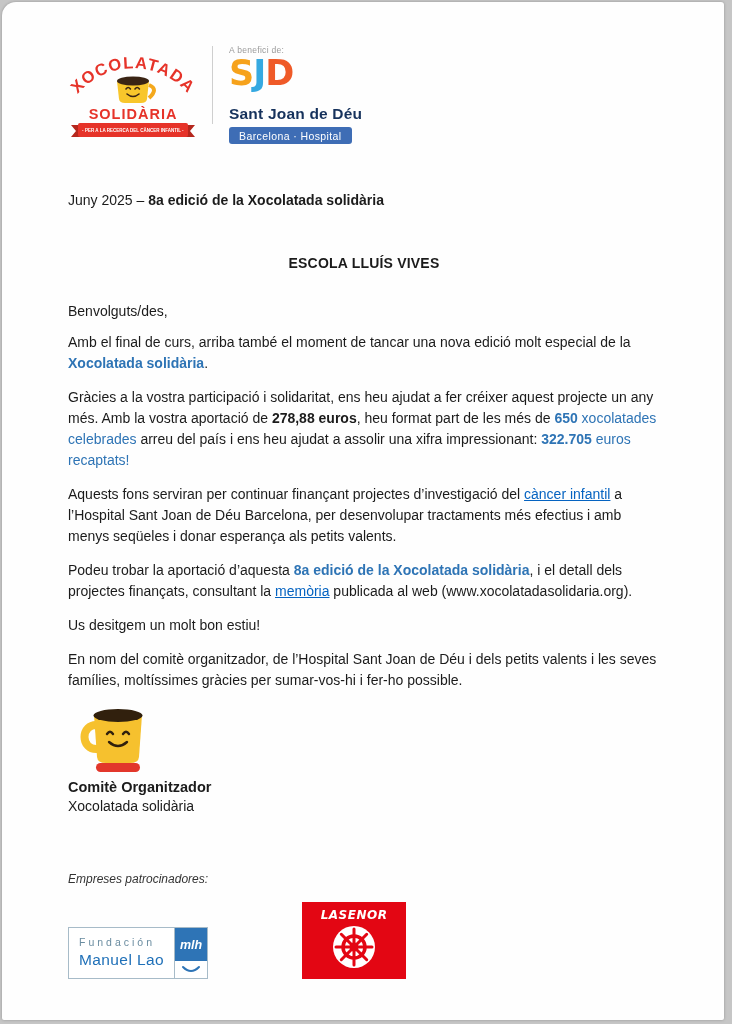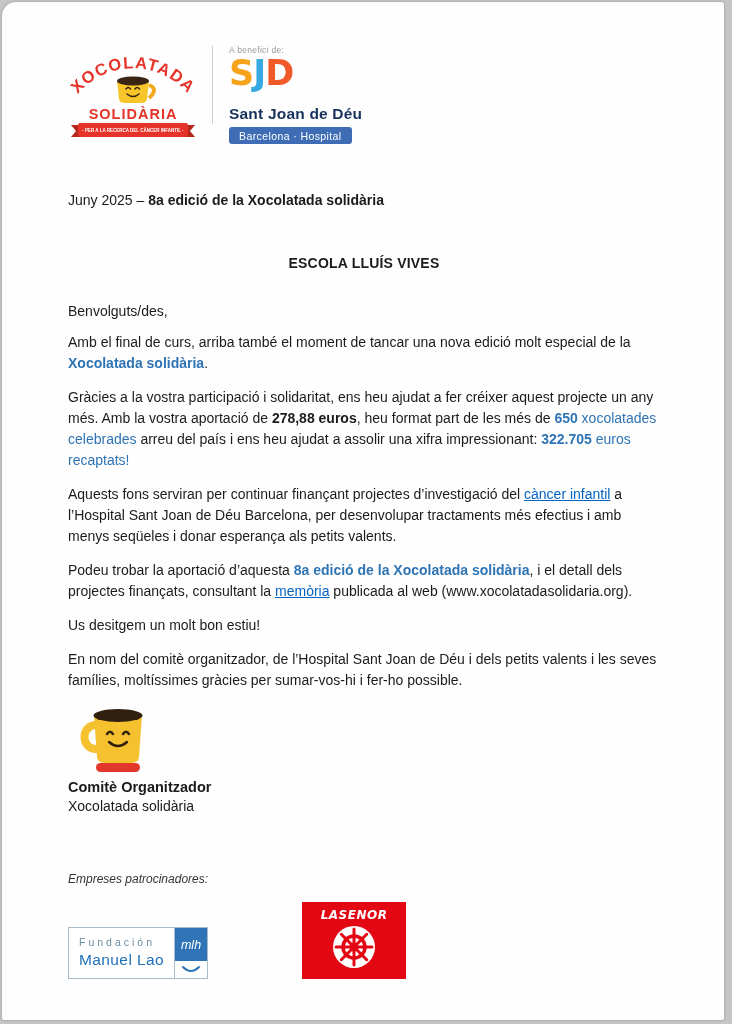--- a/index.html
+++ b/index.html
@@ -54,21 +54,21 @@
   .signature-org{font-size:14px;margin-top:3px;}
   
   .sponsors{margin-top:58px;}
   .sponsors-label{font-style:italic;font-size:12px;color:#333;}
   .sponsor-row{display:flex;align-items:flex-end;margin-top:16px;gap:40px;}
   .fml{display:flex;border:1px solid #A7BBC8;height:52px;background:#fff;}
   .fml-text{padding:8px 10px 0 10px;}
   .fml-l1{color:#6A8CA0;font-size:10.5px;letter-spacing:3px;}
   .fml-l2{color:#1F70B8;font-size:15.5px;margin-top:3px;letter-spacing:.4px;}
   .fml-mark{width:33px;border-left:1px solid #A7BBC8;display:flex;flex-direction:column;}
-  .fml-mlh{background:#2E74B6;color:#fff;flex:1;display:flex;align-items:center;justify-content:center;font-size:12.5px;font-weight:400;font-style:italic;}
+  .fml-mlh{background:#2E74B6;color:#fff;flex:1;display:flex;align-items:center;justify-content:center;font-size:12.5px;font-weight:700;font-style:italic;}
   .fml-smile{height:17px;background:#fff;display:flex;align-items:center;justify-content:center;}
   .gls{display:flex;align-items:flex-end;margin-left:56px;}
   .gls-text{font-size:46px;line-height:38px;font-weight:700;font-style:italic;color:#0618A8;font-family:"DejaVu Sans",sans-serif;}
   .gls-dot{width:11px;height:11px;border-radius:50%;background:#FFD200;margin:0 0 3px 5px;}
   .lasenor{margin-left:54px;width:104px;height:77px;background:#E30613;display:flex;flex-direction:column;align-items:center;padding-top:6px;}
   .lasenor-text{color:#fff;font-weight:700;font-style:italic;font-size:12px;letter-spacing:.5px;font-family:"DejaVu Sans",sans-serif;}
 </style>
 </head>
 <body>
 

